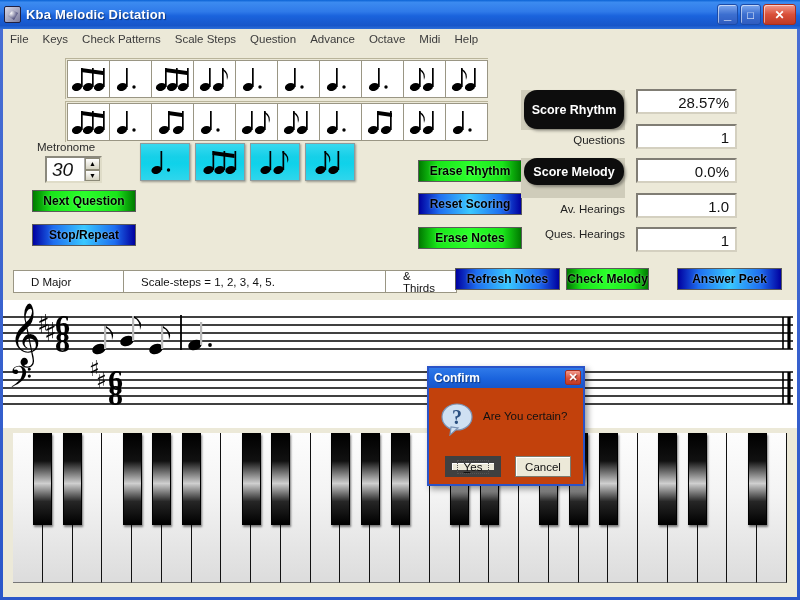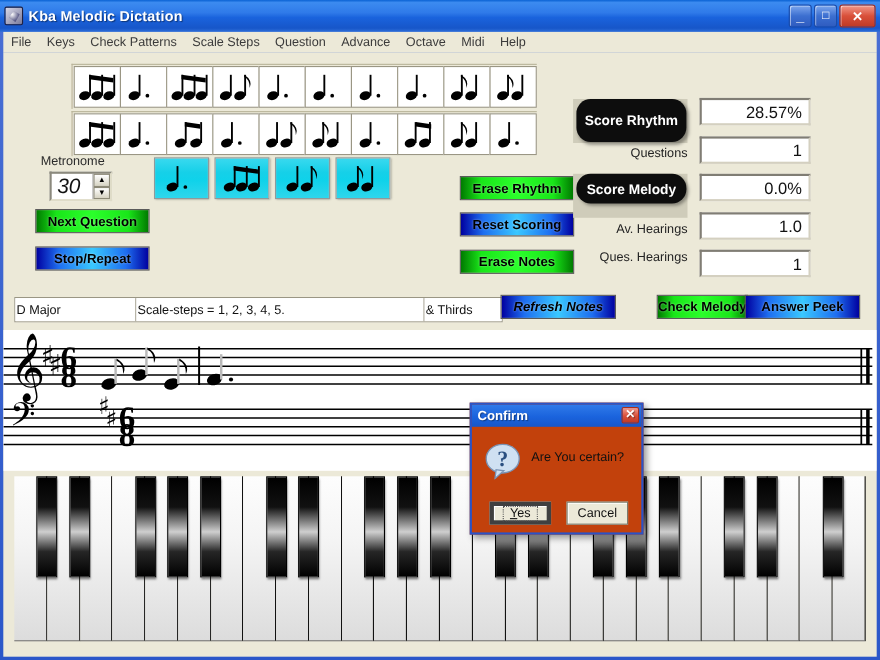--- a/index.html
+++ b/index.html
@@ -110,21 +110,21 @@
   .slabel{ position:absolute; font-size:11.5px; color:#222; text-align:right; }
   .sfield{
     position:absolute; background:#fff; border:2px inset #d4d0c0;
     font-size:15px; color:#111; text-align:right;
     padding:1px 6px 0 0; display:flex;align-items:center;justify-content:flex-end;
   }
   
   .inforow{ position:absolute; left:10px; top:222px; display:flex;
     border:1px solid #9a9684; background:#fff; }
   .ibox{ background:#fff; border-right:1px solid #9a9684; font-size:11.5px;
-     color:#111; padding:3px 1px; display:flex;align-items:center; height:21px;}
+     color:#111; padding:3px 17px; display:flex;align-items:center; height:21px;}
   
   .staffarea{
     position:absolute; left:0; top:252px; width:794px; height:128px; background:#fff;
   }
   
   .keyboard{ position:absolute; left:10px; top:385px; width:774px; height:150px; }
   .wkey{
     position:absolute; top:0; height:150px;
     background:linear-gradient(180deg,#fdfdfd 0%,#f4f4f4 40%,#dcdcdc 100%);
     border-right:1px solid #111; border-bottom:1px solid #777;
@@ -154,21 +154,21 @@
   }
   .m-body{ position:relative; height:66px; }
   .qicon{ position:absolute; left:12px; top:14px; width:34px; height:34px; }
   .m-msg{ position:absolute; left:54px; top:22px; font-size:11.5px; color:#111; }
   .m-btn{
     position:absolute; top:88px; width:56px; height:21px;
     background:#ece9d8; border:1px solid #7b7b6e; font-size:11.5px; color:#111;
     display:flex;align-items:center;justify-content:center; cursor:pointer;
     box-shadow:inset 1px 1px 0 #fff;
   }
-  .m-btn.focus{ border:4px solid #404040;align-items:center; }
+  .m-btn.focus{ border:7px solid #404040;align-items:center; }
   .m-btn.focus .inner{ border:1px dotted #555; padding:0 6px; }
   .u{ text-decoration:underline; }
   svg{ display:block; }
 </style>
 </head>
 <body>
 
 <div id="app">
 
   <div class="titlebar">
@@ -445,22 +445,22 @@
     <div class="sfield" style="left:633px;top:110px;width:101px;height:25px;">0.0%</div>
     <div class="sfield" style="left:633px;top:145px;width:101px;height:25px;">1.0</div>
     <div class="sfield" style="left:633px;top:179px;width:101px;height:25px;">1</div>
 
     <div class="inforow">
       <div class="ibox" style="width:110px;">D Major</div>
       <div class="ibox" style="width:262px;">Scale-steps = 1, 2, 3, 4, 5.</div>
       <div class="ibox" style="width:70px;border-right:none;">&amp; Thirds</div>
     </div>
 
-    <div class="gbtn g-blue" style="left:452px;top:220px;width:105px;height:22px;font-style:italic;">Refresh Notes</div>
-    <div class="gbtn g-green" style="left:594px;top:220px;width:83px;height:22px;">Check Melody</div>
+    <div class="gbtn g-blue" style="left:452px;top:220px;width:105px;height:22px;">Refresh Notes</div>
+    <div class="gbtn g-green" style="left:563px;top:220px;width:83px;height:22px;">Check Melody</div>
     <div class="gbtn g-blue" style="left:674px;top:220px;width:105px;height:22px;">Answer Peek</div>
 
     <div class="staffarea">
       <svg width="794" height="128" viewBox="0 0 794 128">
         <g stroke="#000" stroke-width="1.4">
           <line x1="0" y1="17" x2="790" y2="17"></line>
             <line x1="0" y1="25" x2="790" y2="25"></line>
           <line x1="0" y1="33" x2="790" y2="33"></line>
             <line x1="0" y1="41" x2="790" y2="41"></line>
           <line x1="0" y1="49" x2="790" y2="49"></line>

